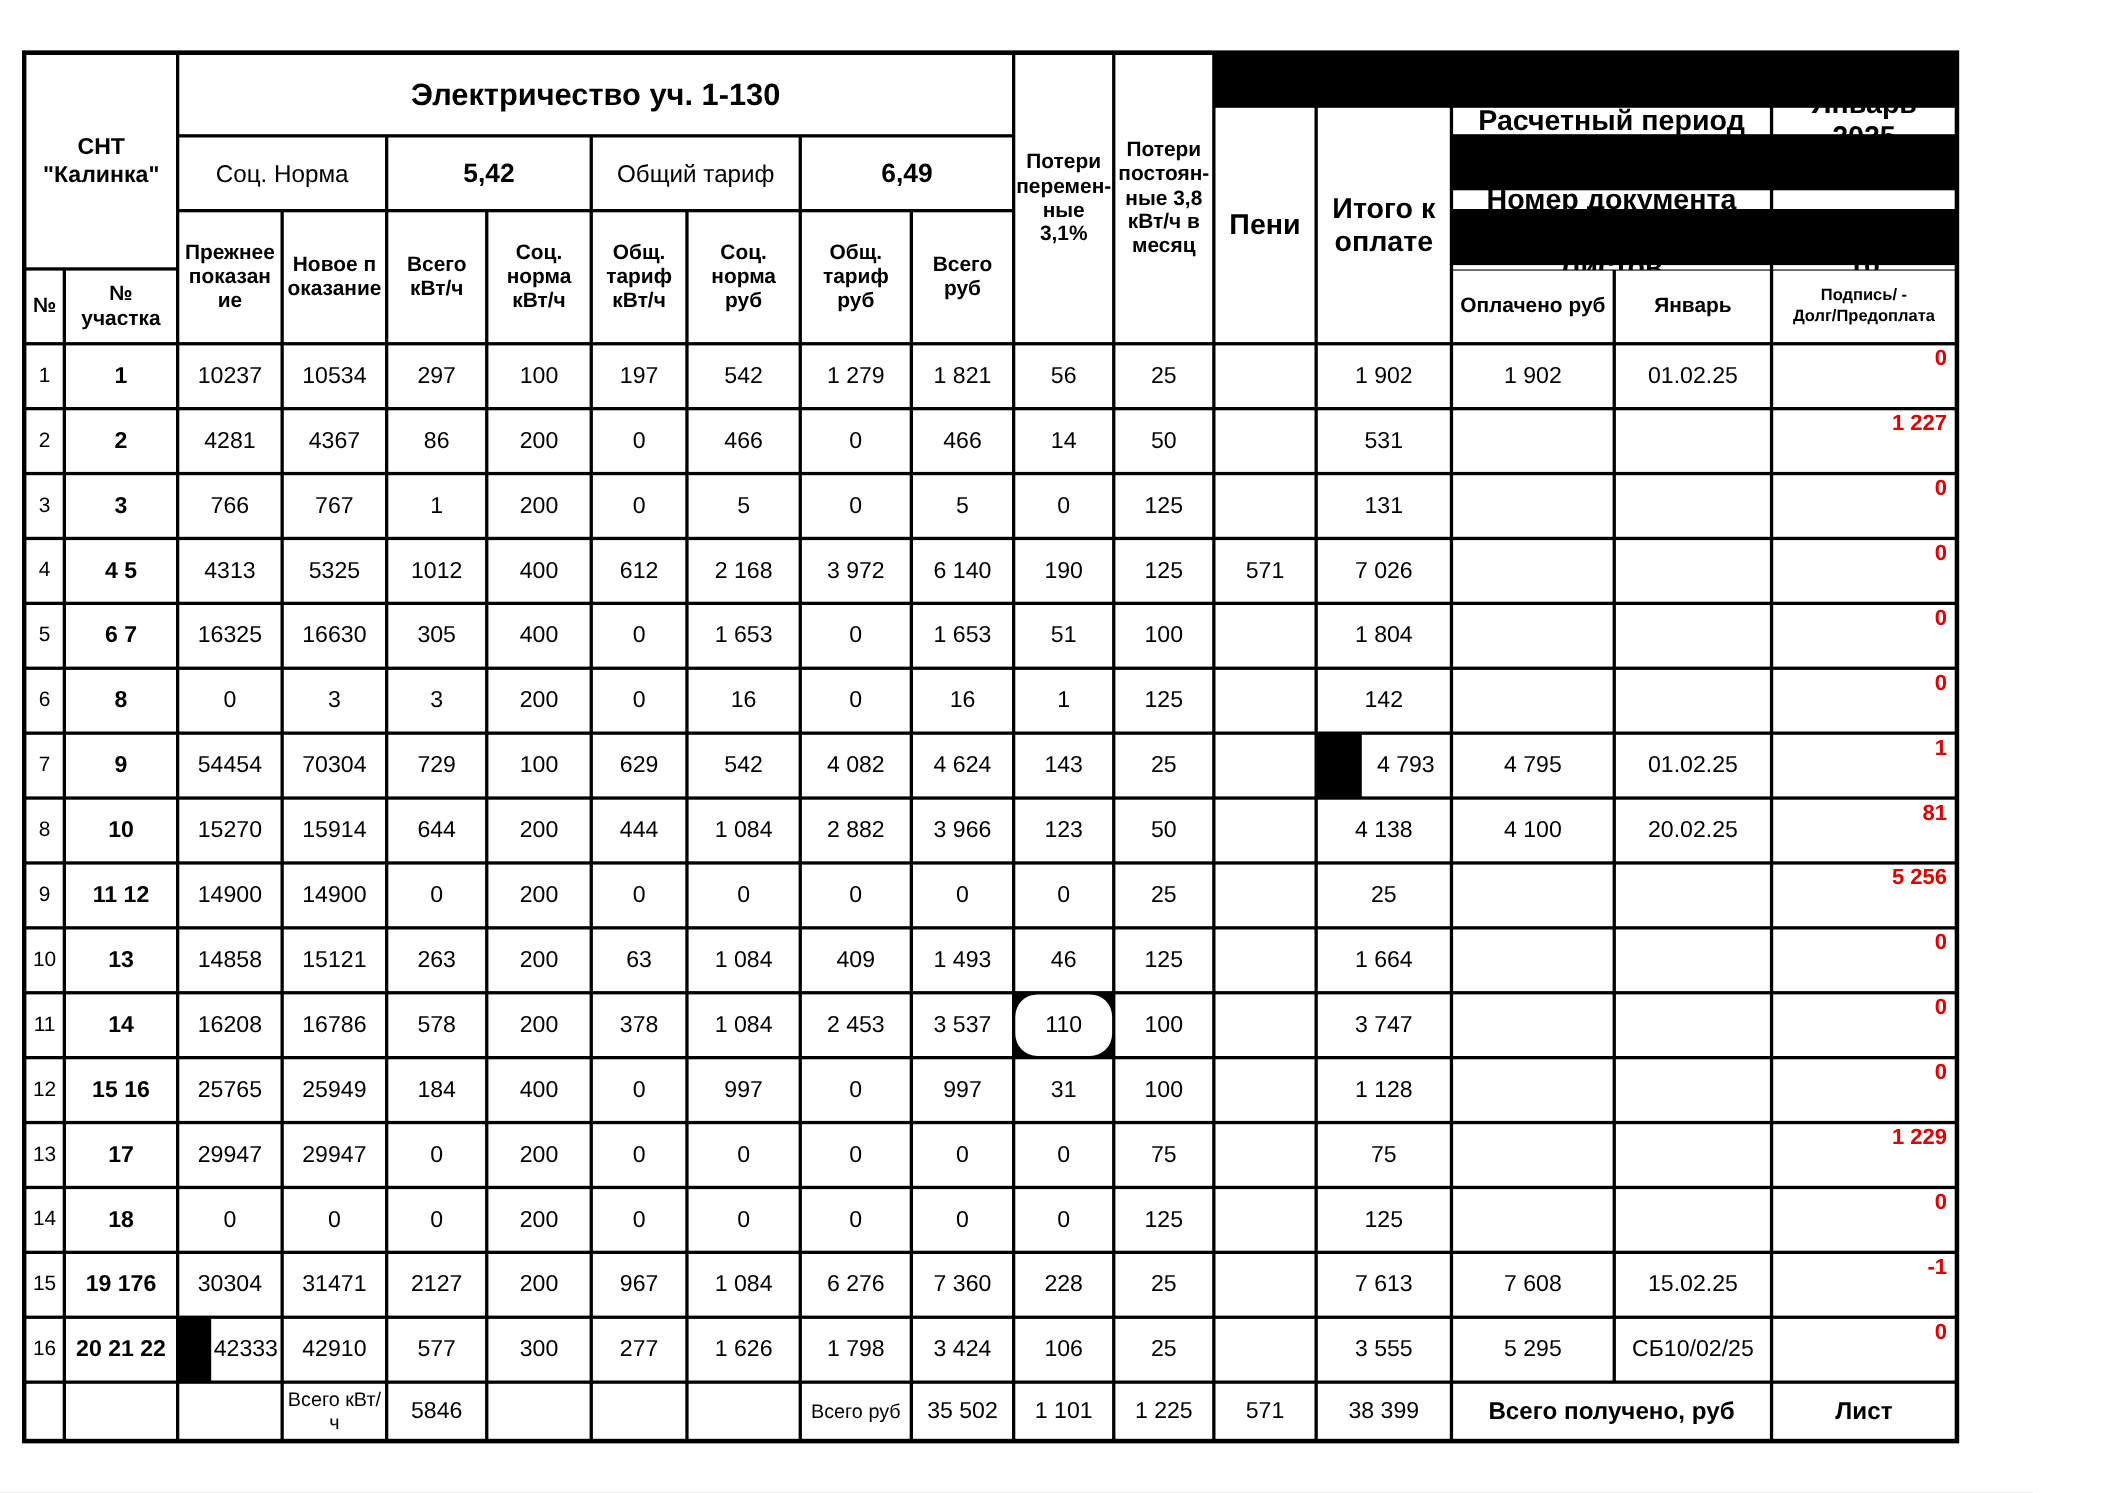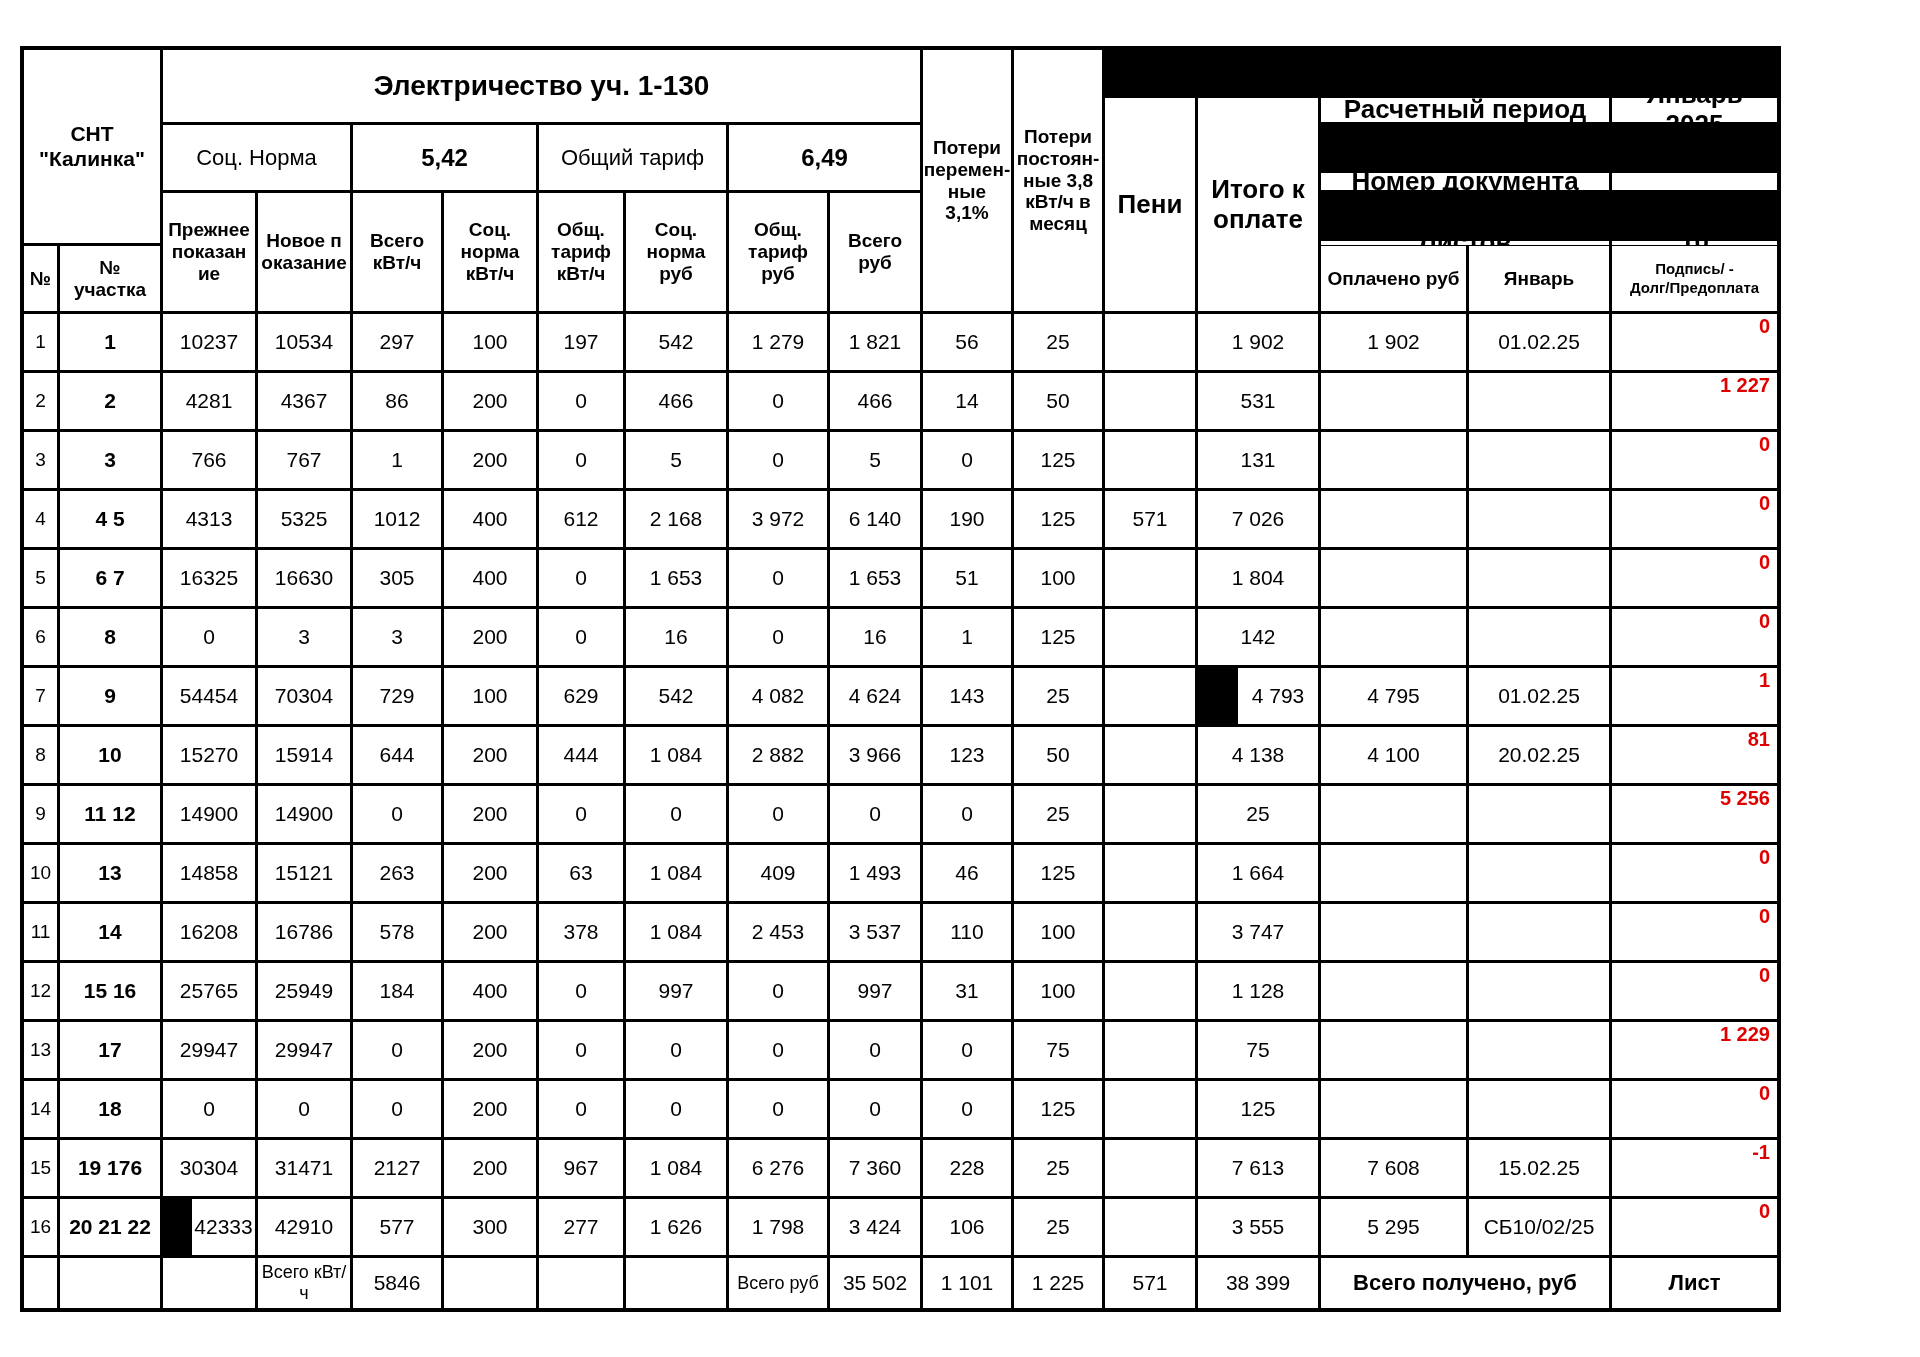--- a/index.html
+++ b/index.html
@@ -262,21 +262,21 @@
       <div class="cell c-num" style="grid-area: 15 / 1 / 16 / 2;">11</div>
       <div class="cell c-plot" style="grid-area: 15 / 2 / 16 / 3;">14</div>
       <div class="cell c-val" style="grid-area: 15 / 3 / 16 / 4;">16208</div>
       <div class="cell c-val" style="grid-area: 15 / 4 / 16 / 5;">16786</div>
       <div class="cell c-val" style="grid-area: 15 / 5 / 16 / 6;">578</div>
       <div class="cell c-val" style="grid-area: 15 / 6 / 16 / 7;">200</div>
       <div class="cell c-val" style="grid-area: 15 / 7 / 16 / 8;">378</div>
       <div class="cell c-val" style="grid-area: 15 / 8 / 16 / 9;">1 084</div>
       <div class="cell c-val" style="grid-area: 15 / 9 / 16 / 10;">2 453</div>
       <div class="cell c-val" style="grid-area: 15 / 10 / 16 / 11;">3 537</div>
-      <div class="cell c-val" style="grid-area: 15 / 11 / 16 / 12;">110</div>
+      <div class="cell c-val" style="grid-area: 15 / 11 / 16 / 12; border-radius: 20px;">110</div>
       <div class="cell c-val" style="grid-area: 15 / 12 / 16 / 13;">100</div>
       <div class="cell c-val" style="grid-area: 15 / 13 / 16 / 14;"></div>
       <div class="cell c-val" style="grid-area: 15 / 14 / 16 / 15;">3 747</div>
       <div class="cell c-val" style="grid-area: 15 / 15 / 16 / 16;"></div>
       <div class="cell c-val" style="grid-area: 15 / 16 / 16 / 17;"></div>
       <div class="cell c-debt" style="grid-area: 15 / 17 / 16 / 18;">0</div>
       <div class="cell c-num" style="grid-area: 16 / 1 / 17 / 2;">12</div>
       <div class="cell c-plot" style="grid-area: 16 / 2 / 17 / 3;">15 16</div>
       <div class="cell c-val" style="grid-area: 16 / 3 / 17 / 4;">25765</div>
       <div class="cell c-val" style="grid-area: 16 / 4 / 17 / 5;">25949</div>

